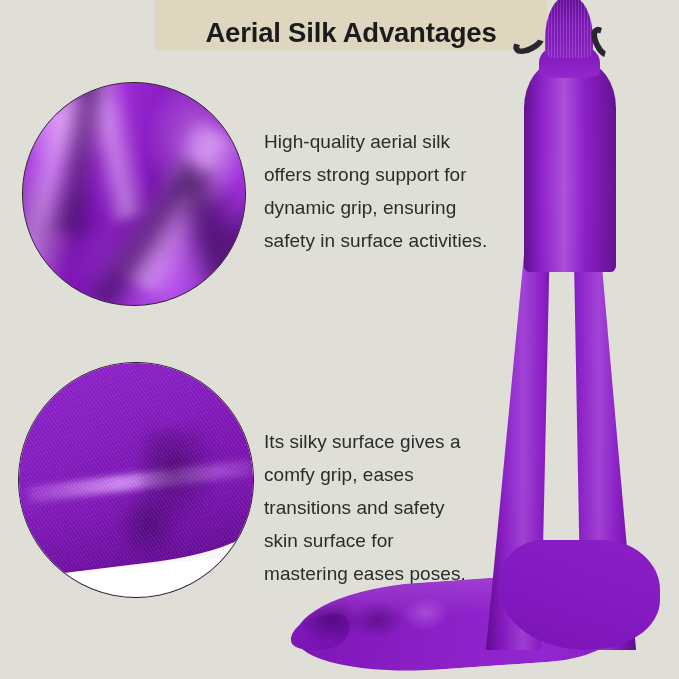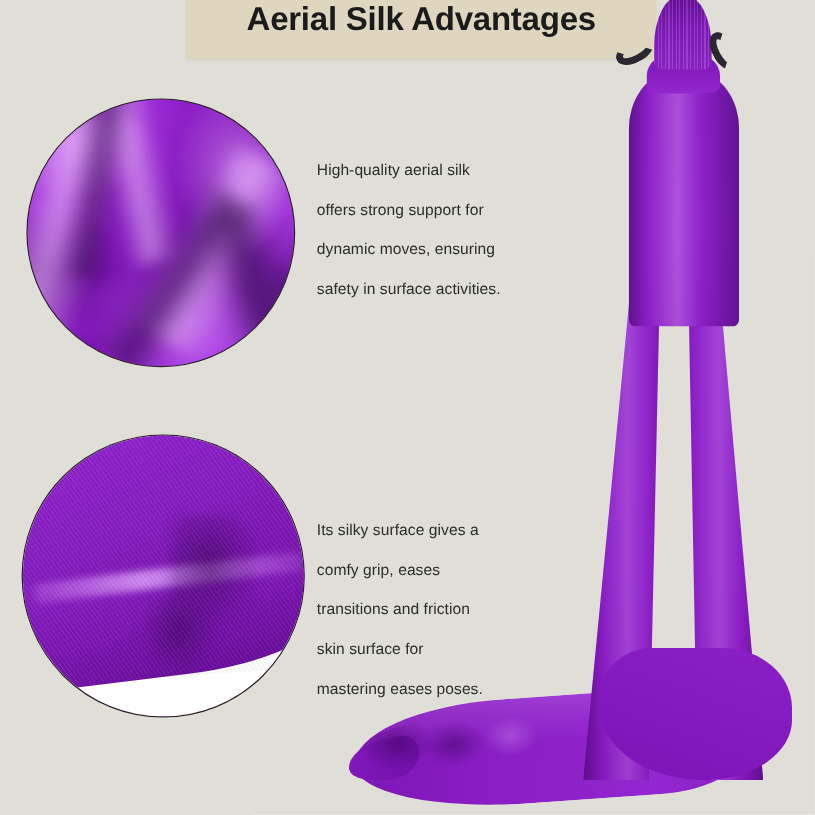--- a/index.html
+++ b/index.html
@@ -15,21 +15,21 @@
     overflow:hidden;
   }
 
   
   #title-banner {
     position:absolute;
     left:155px; top:0px;
     width:392px; height:49px;
     background:#ded6be;
     display:flex;
-    align-items:flex-start;
+    align-items:flex-end;
     justify-content:center;
     box-shadow:0 1px 2px rgba(0,0,0,0.06);
   }
   #title-text {
     font-size:27.5px;
     font-weight:bold;
     color:#1b1b1b;
     letter-spacing:-0.2px;
     white-space:nowrap;
   }
@@ -117,21 +117,21 @@
     left:2%; top:66%;
     width:92%; height:16%;
     background:radial-gradient(ellipse at 50% 30%, rgba(120,90,140,0.30) 0%, rgba(0,0,0,0) 72%);
     filter:blur(6px);
   }
 
   
   .copy-block {
     position:absolute;
     color:#2c2c2c;
-    font-size:13px;
+    font-size:19px;
     line-height:33px;
     letter-spacing:0.05px;
   }
   #copy-top    { left:264px; top:125px; width:258px; }
   #copy-bottom { left:264px; top:393px; width:248px;margin-top:32px; }
   .copy-line { display:block; white-space:nowrap; }
 
   
   #silk-rig { position:absolute; left:440px; top:0; width:239px; height:679px; }
   .silk-part { position:absolute; }
@@ -240,41 +240,41 @@
       <div class="silk-fold" style="left:56%; top:18%; width:30%; height:78%; transform:rotate(28deg);"></div>
       <div class="silk-shadow" style="left:16%; top:-4%; width:20%; height:72%; transform:rotate(8deg);"></div>
       <div class="silk-shadow" style="left:44%; top:30%; width:24%; height:76%; transform:rotate(34deg);"></div>
       <div class="silk-shadow" style="left:74%; top:40%; width:26%; height:70%; transform:rotate(-18deg);"></div>
     </div>
   </div>
 
   <div class="copy-block" id="copy-top">
     <span class="copy-line">High-quality aerial silk</span>
     <span class="copy-line">offers strong support for</span>
-    <span class="copy-line">dynamic moves, ensuring</span>
+    <span class="copy-line">dynamic grip, ensuring</span>
     <span class="copy-line">safety in surface activities.</span>
   </div>
 
   <div class="photo-circle" id="circle-bottom">
     <div class="circle-inner">
       <div id="fold-bg"></div>
       <div class="fold-piece" id="fold-softshadow"></div>
       <div class="fold-piece" id="fold-main"></div>
       <div class="fold-piece" id="fold-front"></div>
       <div class="fold-piece" id="fold-edge-hi"></div>
       <div class="fold-piece" id="fold-crease"></div>
       <div class="fold-piece" id="fold-crease2"></div>
       <div id="fold-rib"></div>
     </div>
   </div>
 
   <div class="copy-block" id="copy-bottom">
     <span class="copy-line">Its silky surface gives a</span>
     <span class="copy-line">comfy grip, eases</span>
-    <span class="copy-line">transitions and friction</span>
+    <span class="copy-line">transitions and safety</span>
     <span class="copy-line">skin surface for</span>
     <span class="copy-line">mastering eases poses.</span>
   </div>
 
   <div id="silk-rig">
     <div class="silk-part" id="silk-pool"></div>
     <div class="silk-part" id="silk-pool-tip"></div>
     <div class="silk-part" id="silk-pool-ripple"></div>
     <div class="silk-part silk-tail" id="silk-tail-left"></div>
     <div class="silk-part silk-tail" id="silk-tail-right"></div>

